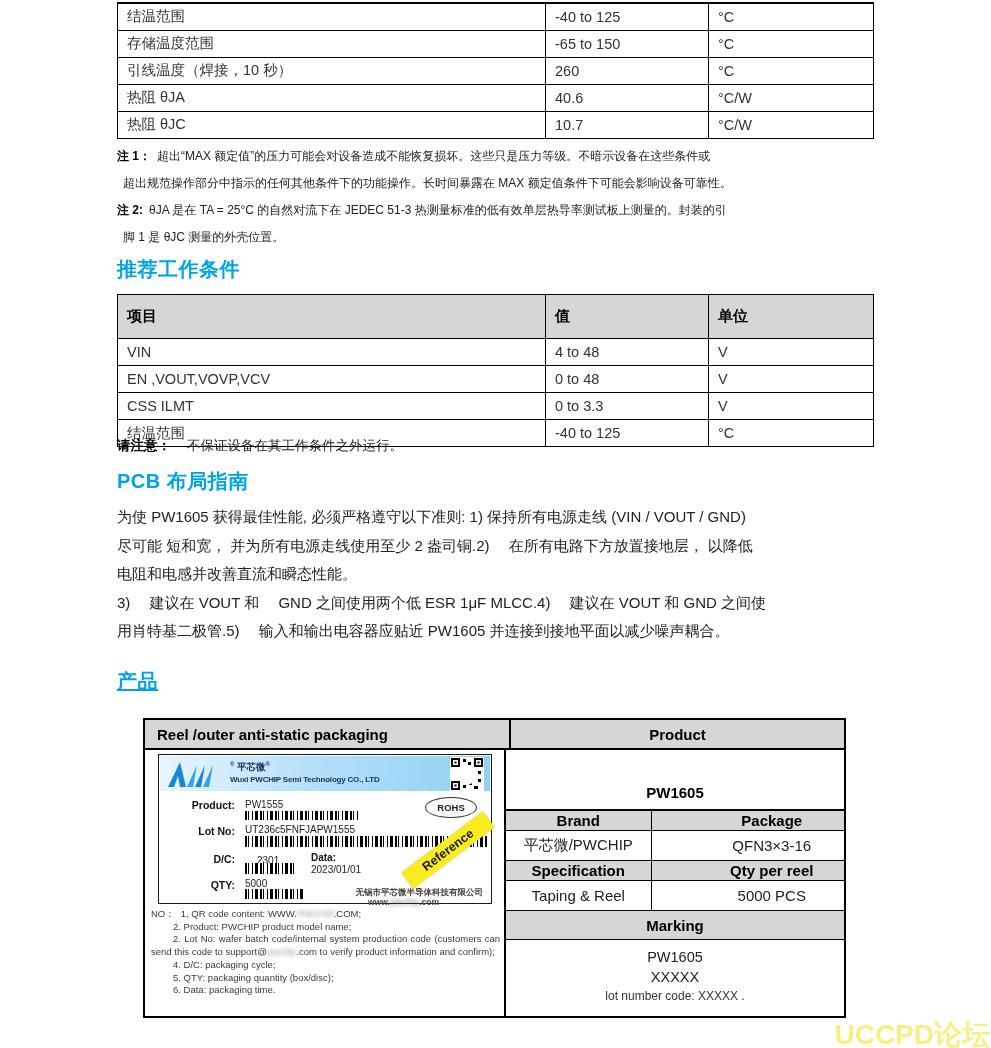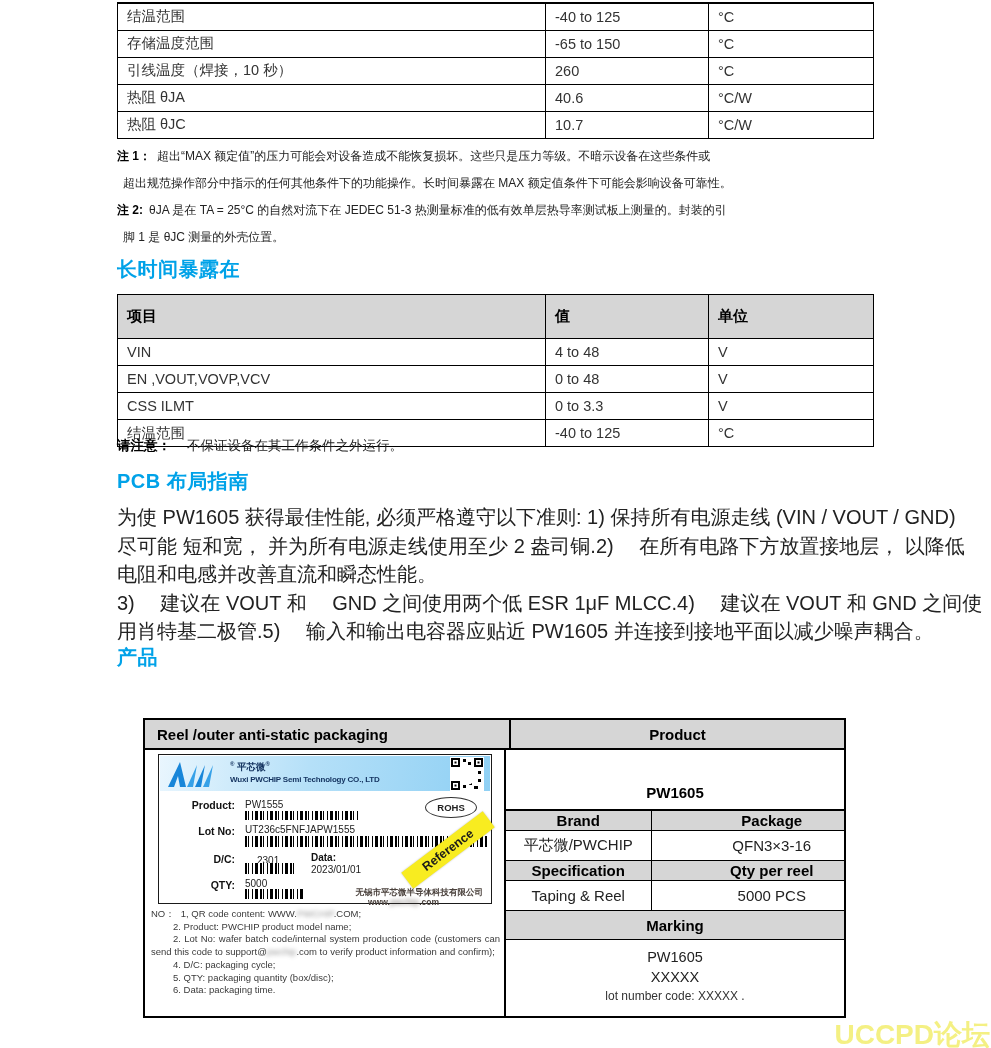--- a/index.html
+++ b/index.html
@@ -23,21 +23,21 @@
   .notes-block { position:absolute; left:117px; top:143px; width:768px; }
   .note-line { font-size:12px; line-height:27px; white-space:nowrap; color:#222; }
   .note-line b { font-weight:bold; color:#000; margin-right:6px; }
   
   .heading { position:absolute; left:117px; font-size:20px; font-weight:bold; color:#00a2e8; letter-spacing:0.5px; }
   
   .notice { position:absolute; left:117px; top:437px; font-size:13.5px; color:#222; white-space:nowrap; }
   .notice b { color:#000; margin-right:16px; }
   
   .para { position:absolute; left:117px; top:503px; width:775px; }
-  .para div { font-size:20px; line-height:28.5px; white-space:nowrap; color:#222; }
+  .para div { font-size:15px; line-height:28.5px; white-space:nowrap; color:#222; }
   
   .packwrap { position:absolute; left:143px; top:718px; width:703px; height:300px; border:2px solid #000; background:#fff; }
   .packhead { display:flex; height:30px; border-bottom:2px solid #000; background:#d6d6d6; }
   .ph-left  { width:366px; border-right:2px solid #000; font-weight:bold; font-size:15px; color:#000; display:flex; align-items:center; padding-left:12px; }
   .ph-right { flex:1; font-weight:bold; font-size:15px; color:#000; display:flex; align-items:center; justify-content:center; }
   .packbody { display:flex; height:266px; }
   .pb-left  { width:361px; border-right:2px solid #000; position:relative; }
   .pb-right { flex:1; position:relative;margin-top:25px; }
   
   .label-box { position:absolute; left:13px; top:4px; width:334px; height:150px; border:1px solid #1a1a1a; background:#fff; }
@@ -117,21 +117,21 @@
   </tbody>
     </table>
 
   <div class="notes-block">
     <div class="note-line"><b>注 1：</b><span>超出“MAX 额定值”的压力可能会对设备造成不能恢复损坏。这些只是压力等级。不暗示设备在这些条件或</span></div>
     <div class="note-line"><b></b><span>超出规范操作部分中指示的任何其他条件下的功能操作。长时间暴露在 MAX 额定值条件下可能会影响设备可靠性。</span></div>
     <div class="note-line"><b>注 2:</b><span>θJA 是在 TA = 25°C 的自然对流下在 JEDEC 51-3 热测量标准的低有效单层热导率测试板上测量的。封装的引</span></div>
     <div class="note-line"><b></b><span>脚 1 是 θJC 测量的外壳位置。</span></div>
   </div>
 
-  <h2 class="heading" style="top:256px;">长时间暴露在</h2>
+  <h2 class="heading" style="top:256px;">推荐工作条件</h2>
 
   <table class="dtable" id="t2">
     <tbody>
         <tr>
       <th class="col-item">项目</th>
       <th class="col-val">值</th>
       <th>单位</th>
     </tr>
     <tr>
       <td class="col-item">VIN</td>
@@ -163,21 +163,21 @@
   <h2 class="heading" style="top:468px;">PCB 布局指南</h2>
 
   <div class="para">
     <div>为使 PW1605 获得最佳性能, 必须严格遵守以下准则: 1) 保持所有电源走线 (VIN / VOUT / GND)</div>
     <div>尽可能 短和宽， 并为所有电源走线使用至少 2 盎司铜.2)　 在所有电路下方放置接地层， 以降低</div>
     <div>电阻和电感并改善直流和瞬态性能。</div>
     <div>3)　 建议在 VOUT 和　 GND 之间使用两个低 ESR 1μF MLCC.4)　 建议在 VOUT 和 GND 之间使</div>
     <div>用肖特基二极管.5)　 输入和输出电容器应贴近 PW1605 并连接到接地平面以减少噪声耦合。</div>
   </div>
 
-  <h2 class="heading" style="top:644px;">产品</h2>
+  <h2 class="heading" style="top:668px;text-decoration:underline;">产品</h2>
 
   <div class="packwrap">
     <div class="packhead">
       <div class="ph-left">Reel /outer anti-static packaging</div>
       <div class="ph-right">Product</div>
     </div>
     <div class="packbody">
 
       <div class="pb-left">
         <div class="label-box">

